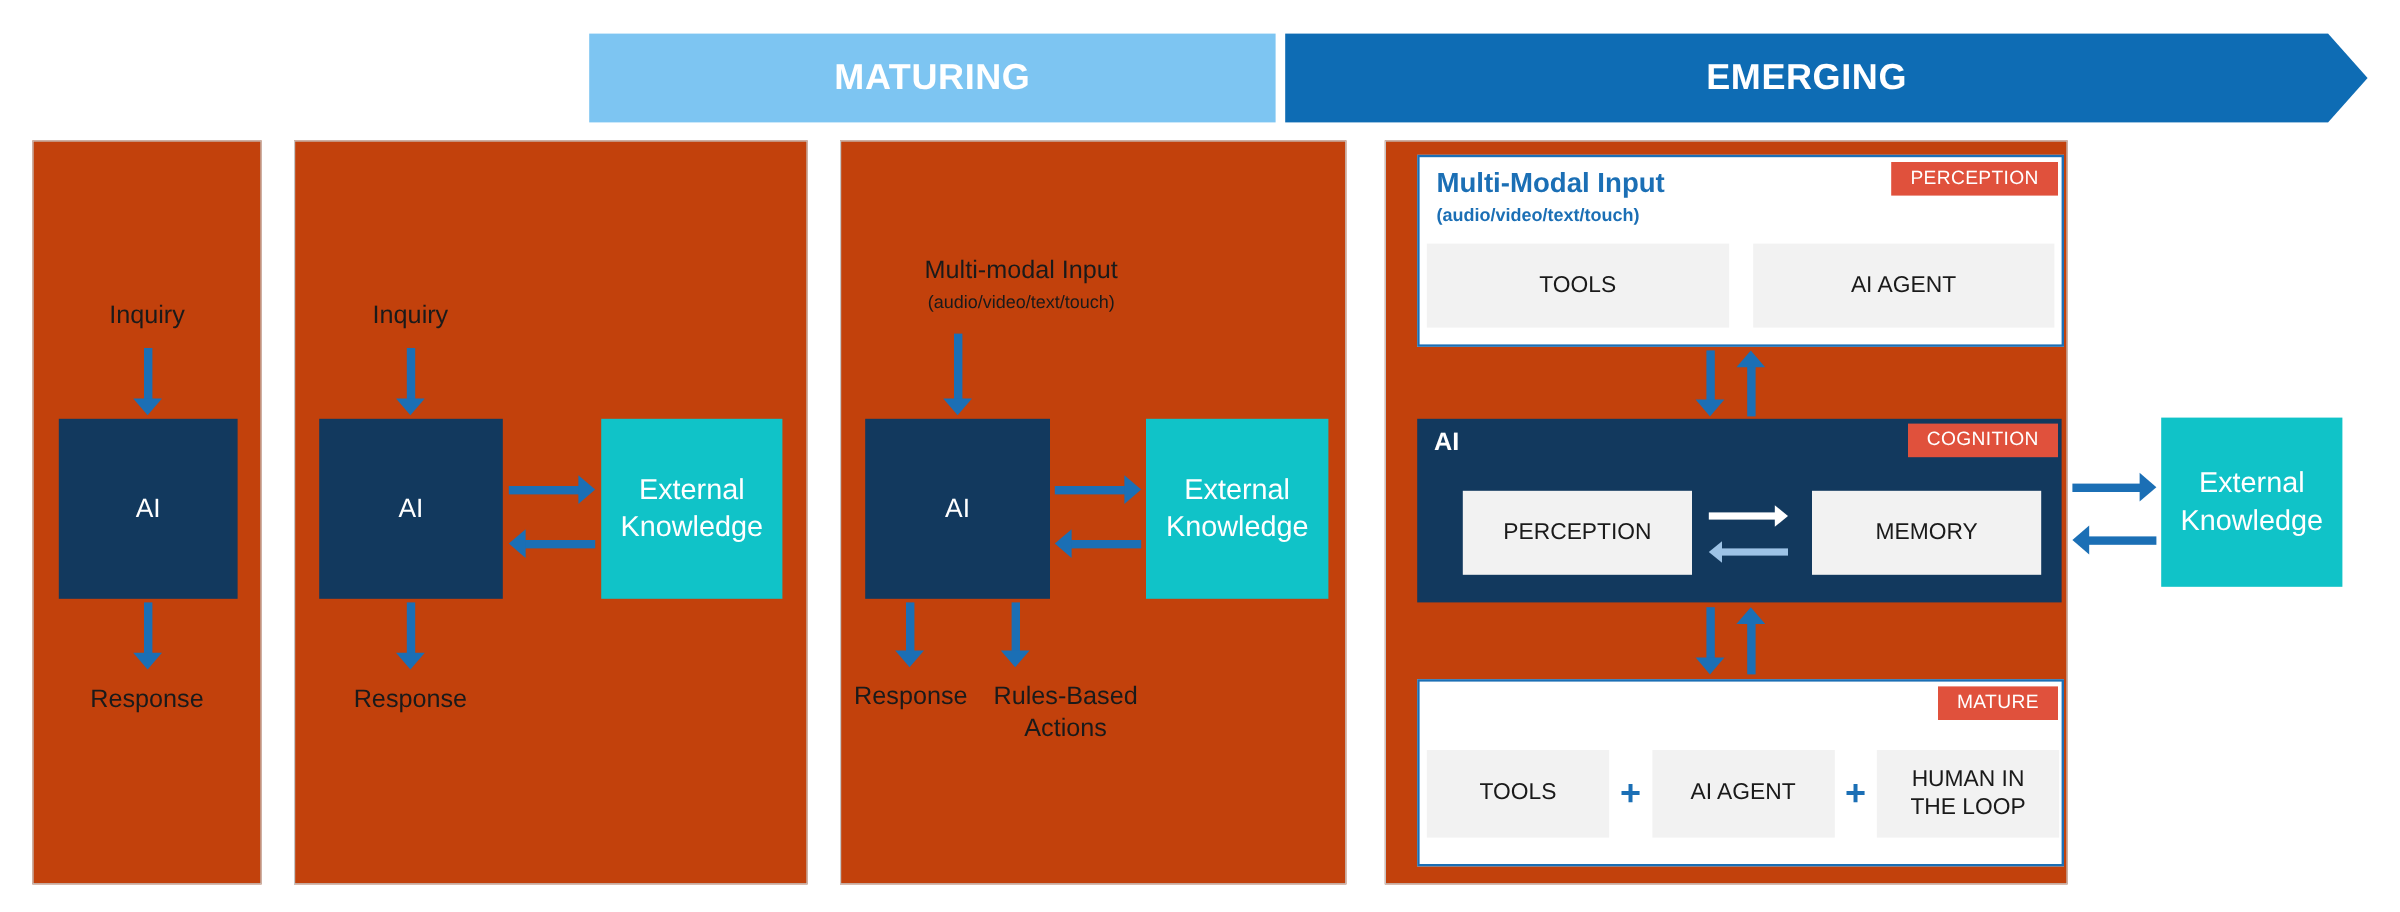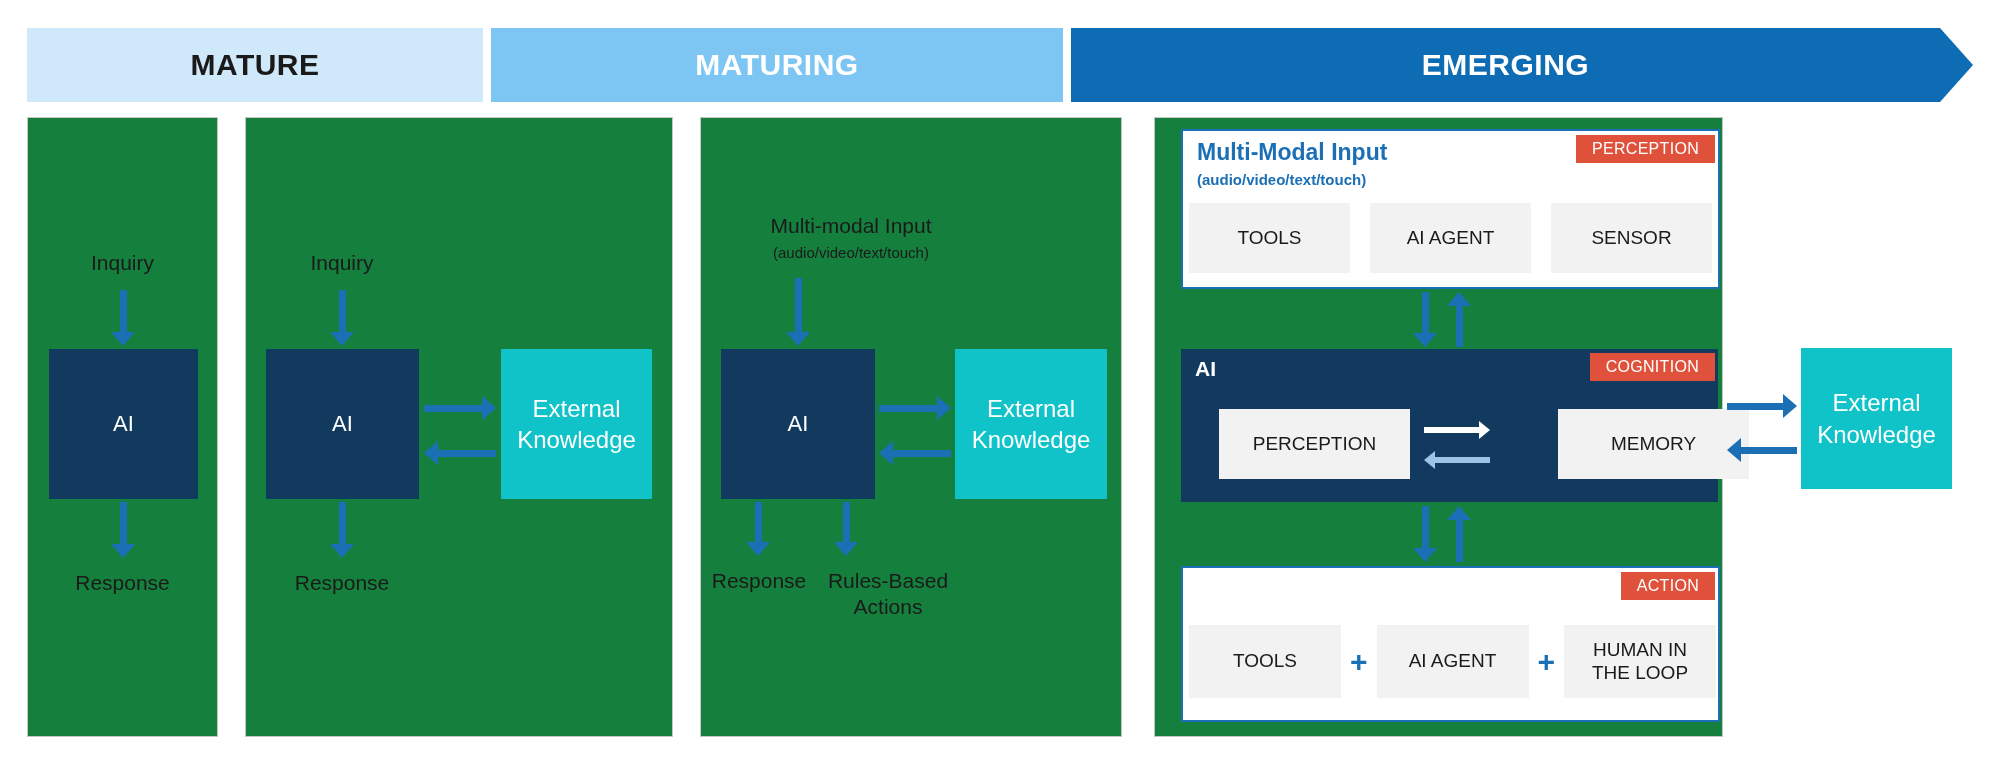--- a/index.html
+++ b/index.html
@@ -10,21 +10,21 @@
   .stage{position:absolute;top:28px;height:74px;display:flex;align-items:center;justify-content:center;
          font-weight:bold;font-size:30px;color:#fff;letter-spacing:.5px;}
   .s1{left:27px;width:456px;background:var(--stage-mature-bg,#cfe8fa);color:#1a1a1a;}
   .s2{left:491px;width:572px;background:var(--stage-maturing-bg,#7dc5f2);}
   .s3{left:1071px;width:869px;background:var(--stage-emerging-bg,#0e6cb4);}
   .stage-tip{position:absolute;left:1940px;top:28px;width:0;height:0;
          border-top:37px solid transparent;border-bottom:37px solid transparent;
          border-left:33px solid var(--stage-emerging-bg,#0e6cb4);}
 
   
-  .panel{position:absolute;top:117px;height:620px;background:#15803d;border:1.5px solid var(--panel-border,#c6c6c6);}
+  .panel{position:absolute;top:117px;height:620px;background:#c2410c;border:1.5px solid var(--panel-border,#c6c6c6);}
   .p1{left:27px;width:191px;}
   .p2{left:245px;width:428px;}
   .p3{left:700px;width:422px;}
   .p4{left:1154px;width:569px;}
 
   .lbl{position:absolute;text-align:center;font-size:21px;color:#1a1a1a;line-height:1.25;}
   .sub{font-size:15px;}
   .navybox{position:absolute;background:var(--navy,#12395e);color:#fff;display:flex;align-items:center;
            justify-content:center;font-size:22px;}
   .tealbox{position:absolute;background:var(--teal,#10c3c8);color:#fff;display:flex;align-items:center;
@@ -65,23 +65,20 @@
   .itemsrow .graybox{flex:1;}
   .gap20{gap:20px;}
   .plus{color:var(--arrow-blue,#1b6fb5);font-weight:bold;font-size:30px;display:flex;align-items:center;padding:0 9px;}
   .inbox{position:absolute;}
 </style>
 </head>
 <body>
 
 <div class="canvas">
 
-  <div class="stage s1">
-    <span>MATURE</span>
-  </div>
   <div class="stage s3">
     <span>EMERGING</span>
   </div>
   <div class="stage s2">
     <span>MATURING</span>
   </div>
   <div class="stage-tip"></div>
 
   <div class="panel p1">
     <div class="lbl" style="left:0;top:132px;width:100%;">Inquiry</div>
@@ -128,41 +125,40 @@
 
   <div class="panel p4">
 
     <div class="bluebox" style="left:26px;top:11px;width:539px;height:160px;">
       <div class="bb-title">Multi-Modal Input</div>
       <div class="bb-sub">(audio/video/text/touch)</div>
       <div class="tag">PERCEPTION</div>
       <div class="itemsrow gap20" style="left:6px;top:72px;width:523px;height:70px;">
         <div class="graybox">TOOLS</div>
         <div class="graybox">AI AGENT</div>
-        <div class="graybox">SENSOR</div>
       </div>
     </div>
 
     <div class="av down" style="left:258px;top:174px;height:55px;"></div>
     <div class="av up" style="left:292px;top:174px;height:55px;"></div>
 
     <div class="cogbox" style="left:26px;top:231px;width:537px;height:153px;">
       <div class="cog-title">AI</div>
       <div class="tag">COGNITION</div>
       <div class="graybox inbox" style="left:38px;top:60px;width:191px;height:70px;">PERCEPTION</div>
-      <div class="graybox inbox" style="left:329px;top:60px;width:191px;height:70px;margin-left:48px;">MEMORY</div>
+      <div class="graybox inbox" style="left:329px;top:60px;width:191px;height:70px;">MEMORY</div>
       <div class="ah sm right" style="left:243px;top:72px;width:66px;--c:#ffffff;"></div>
       <div class="ah sm left" style="left:243px;top:102px;width:66px;--c:#9dc3e6;"></div>
     </div>
 
     <div class="av down" style="left:258px;top:388px;height:56px;"></div>
     <div class="av up" style="left:292px;top:388px;height:56px;"></div>
 
     <div class="bluebox" style="left:26px;top:448px;width:539px;height:156px;">
-      <div class="tag">ACTION</div>
+      <div class="tag">MATURE</div>
       <div class="itemsrow" style="left:6px;top:57px;width:527px;height:73px;">
         <div class="graybox">TOOLS</div>
         <div class="plus">+</div>
         <div class="graybox">AI AGENT</div>
         <div class="plus">+</div>
         <div class="graybox">HUMAN IN THE LOOP</div>
       </div>
     </div>
   </div>
 

